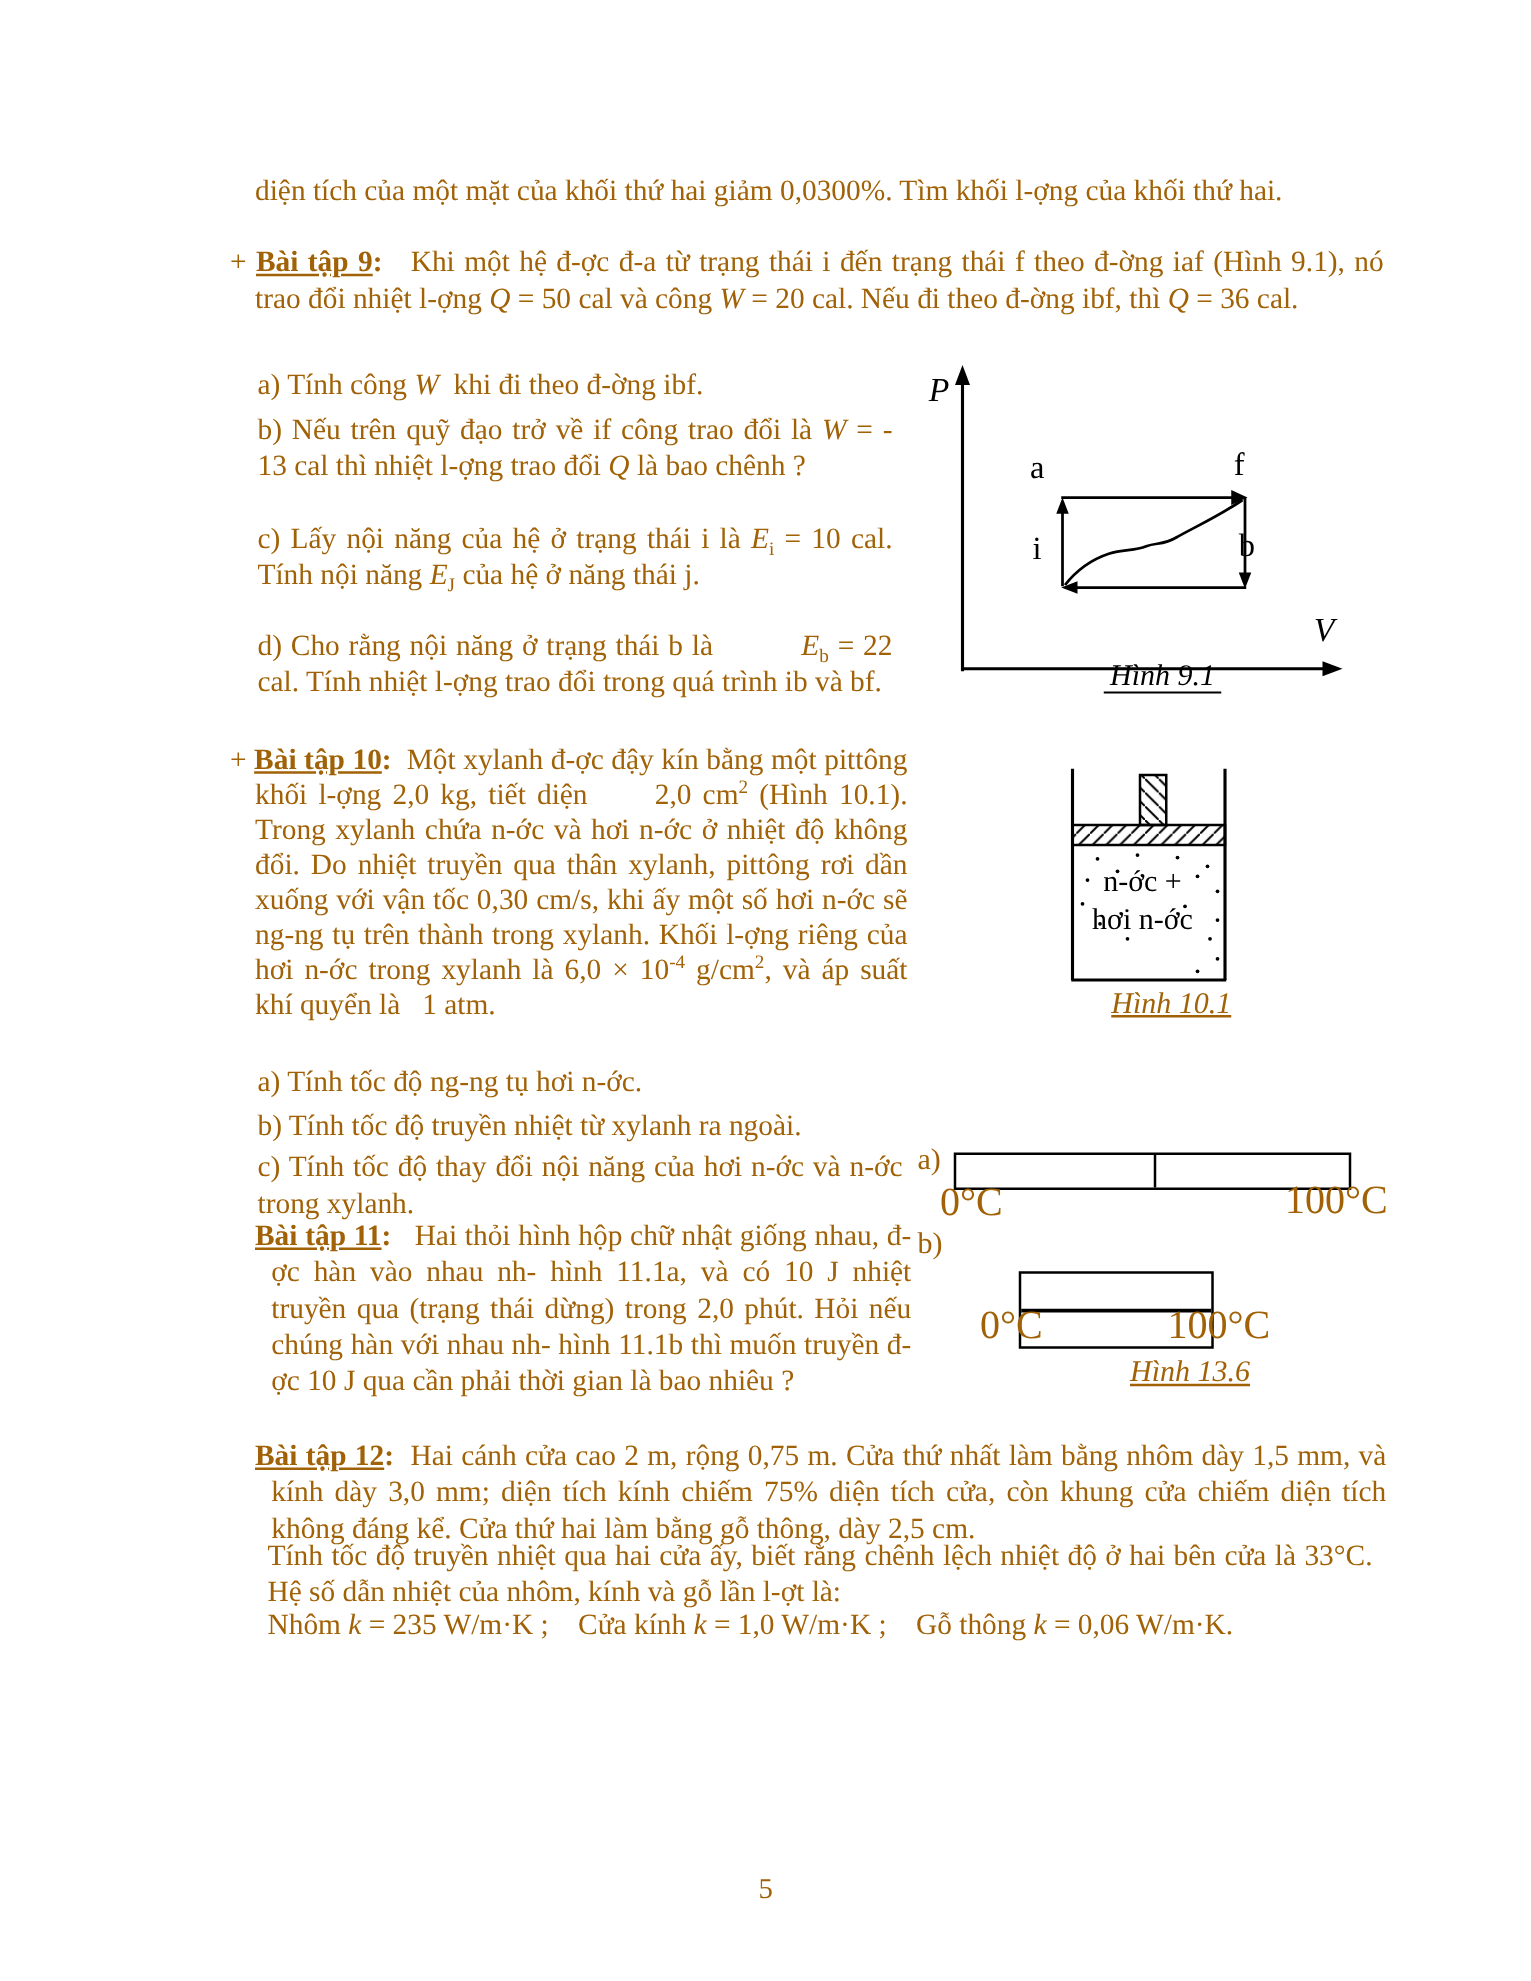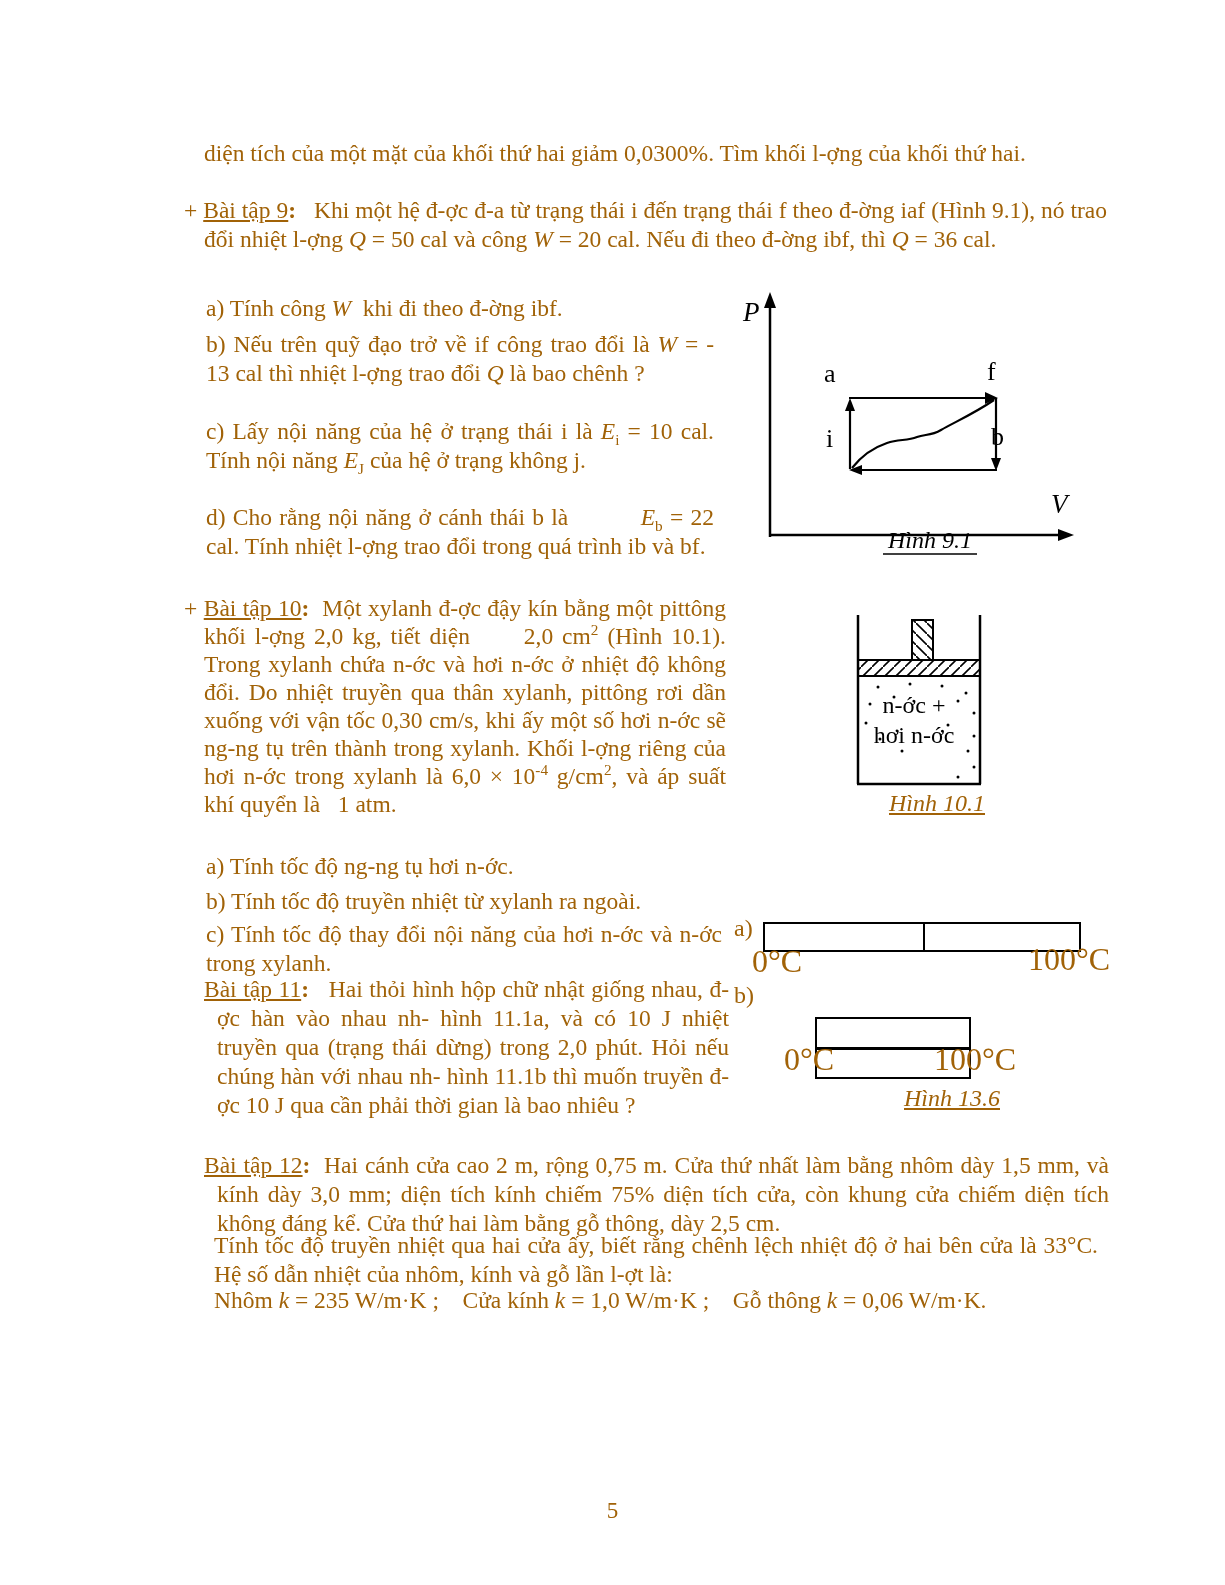--- a/index.html
+++ b/index.html
@@ -8,42 +8,42 @@
     font-family:"Liberation Serif","DejaVu Serif",serif;
     font-size:23.5px;line-height:29px;margin:0 auto;overflow:hidden;
   }
   .abs{position:absolute;}
   p.block{margin:0;text-align:justify;white-space:pre-wrap;}
   .hang20{padding-left:20px;text-indent:-20px;}
   .hang10{padding-left:13px;text-indent:-13px;}
   .lh28{line-height:28px;}
   .i{font-style:italic;}
   .b{font-weight:bold;}
-  .bu{font-weight:normal;text-decoration:underline;}
+  .bu{font-weight:bold;text-decoration:underline;}
   sup{font-size:65%;line-height:0;}
   sub{font-size:65%;line-height:0;}
   .caption{font-style:italic;text-decoration:underline;text-align:right;font-size:24px;}
   .figlabel{font-size:24px;}
   .temp{font-size:32px;line-height:24px;}
   .rect{border:2px solid #000;box-sizing:border-box;background:#fff;}
   .pagenum{left:0;right:0;text-align:center;font-size:23px;}
   svg text{font-family:"Liberation Serif","DejaVu Serif",serif;}
 </style>
 </head>
 <body>
 
 <div class="page">
 
   <p class="block abs" style="left:204px;top:139px;width:886px">diện tích của một mặt của khối thứ hai giảm 0,0300%. Tìm khối l-ợng của khối thứ hai.</p>
 
   <p class="block abs hang20" style="left:184px;top:196px;width:903px"><span>+ </span><span class="bu">Bài tập 9</span><span class="b">:</span><span>   Khi một hệ đ-ợc đ-a từ trạng thái i đến trạng thái f theo đ-ờng iaf (Hình 9.1), nó trao đổi nhiệt l-ợng </span><span class="i">Q</span><span> = 50 cal và công </span><span class="i">W</span><span> = 20 cal. Nếu đi theo đ-ờng ibf, thì </span><span class="i">Q</span><span> = 36 cal.</span></p>
   <p class="block abs" style="left:206px;top:294px;width:508px"><span>a) Tính công </span><span class="i">W</span><span>  khi đi theo đ-ờng ibf.</span></p>
   <p class="block abs" style="left:206px;top:330px;width:508px"><span>b) Nếu trên quỹ đạo trở về if công trao đổi là </span><span class="i">W</span><span> = - 13 cal thì nhiệt l-ợng trao đổi </span><span class="i">Q</span><span> là bao chênh ?</span></p>
-  <p class="block abs" style="left:206px;top:417px;width:508px"><span>c) Lấy nội năng của hệ ở trạng thái i là </span><span class="i">E</span><sub>i</sub><span> = 10 cal. Tính nội năng </span><span class="i">E</span><sub>J</sub><span> của hệ ở trạng không j.</span></p>
-  <p class="block abs" style="left:206px;top:503px;width:508px"><span>d) Cho rằng nội năng ở cánh thái b là          </span><span class="i">E</span><sub>b</sub><span> = 22 cal. Tính nhiệt l-ợng trao đổi trong quá trình ib và bf.</span></p>
+  <p class="block abs" style="left:206px;top:417px;width:508px"><span>c) Lấy nội năng của hệ ở trạng thái i là </span><span class="i">E</span><sub>i</sub><span> = 10 cal. Tính nội năng </span><span class="i">E</span><sub>J</sub><span> của hệ ở năng thái j.</span></p>
+  <p class="block abs" style="left:206px;top:503px;width:508px"><span>d) Cho rằng nội năng ở trạng thái b là          </span><span class="i">E</span><sub>b</sub><span> = 22 cal. Tính nhiệt l-ợng trao đổi trong quá trình ib và bf.</span></p>
 
   <svg class="abs" style="left:703px;top:284px" width="390" height="280" viewBox="0 0 390 280">
 
     <line x1="67" y1="253" x2="67" y2="18" stroke="#000" stroke-width="2.5"></line>
     <polygon points="67,8 61,24 73,24" fill="#000"></polygon>
     <line x1="66" y1="251" x2="360" y2="251" stroke="#000" stroke-width="2.5"></line>
     <polygon points="371,251 355,245 355,257" fill="#000"></polygon>
     <text x="40" y="37" font-size="27" font-style="italic">P</text>
     <text x="348" y="229" font-size="27" font-style="italic">V</text>
 

